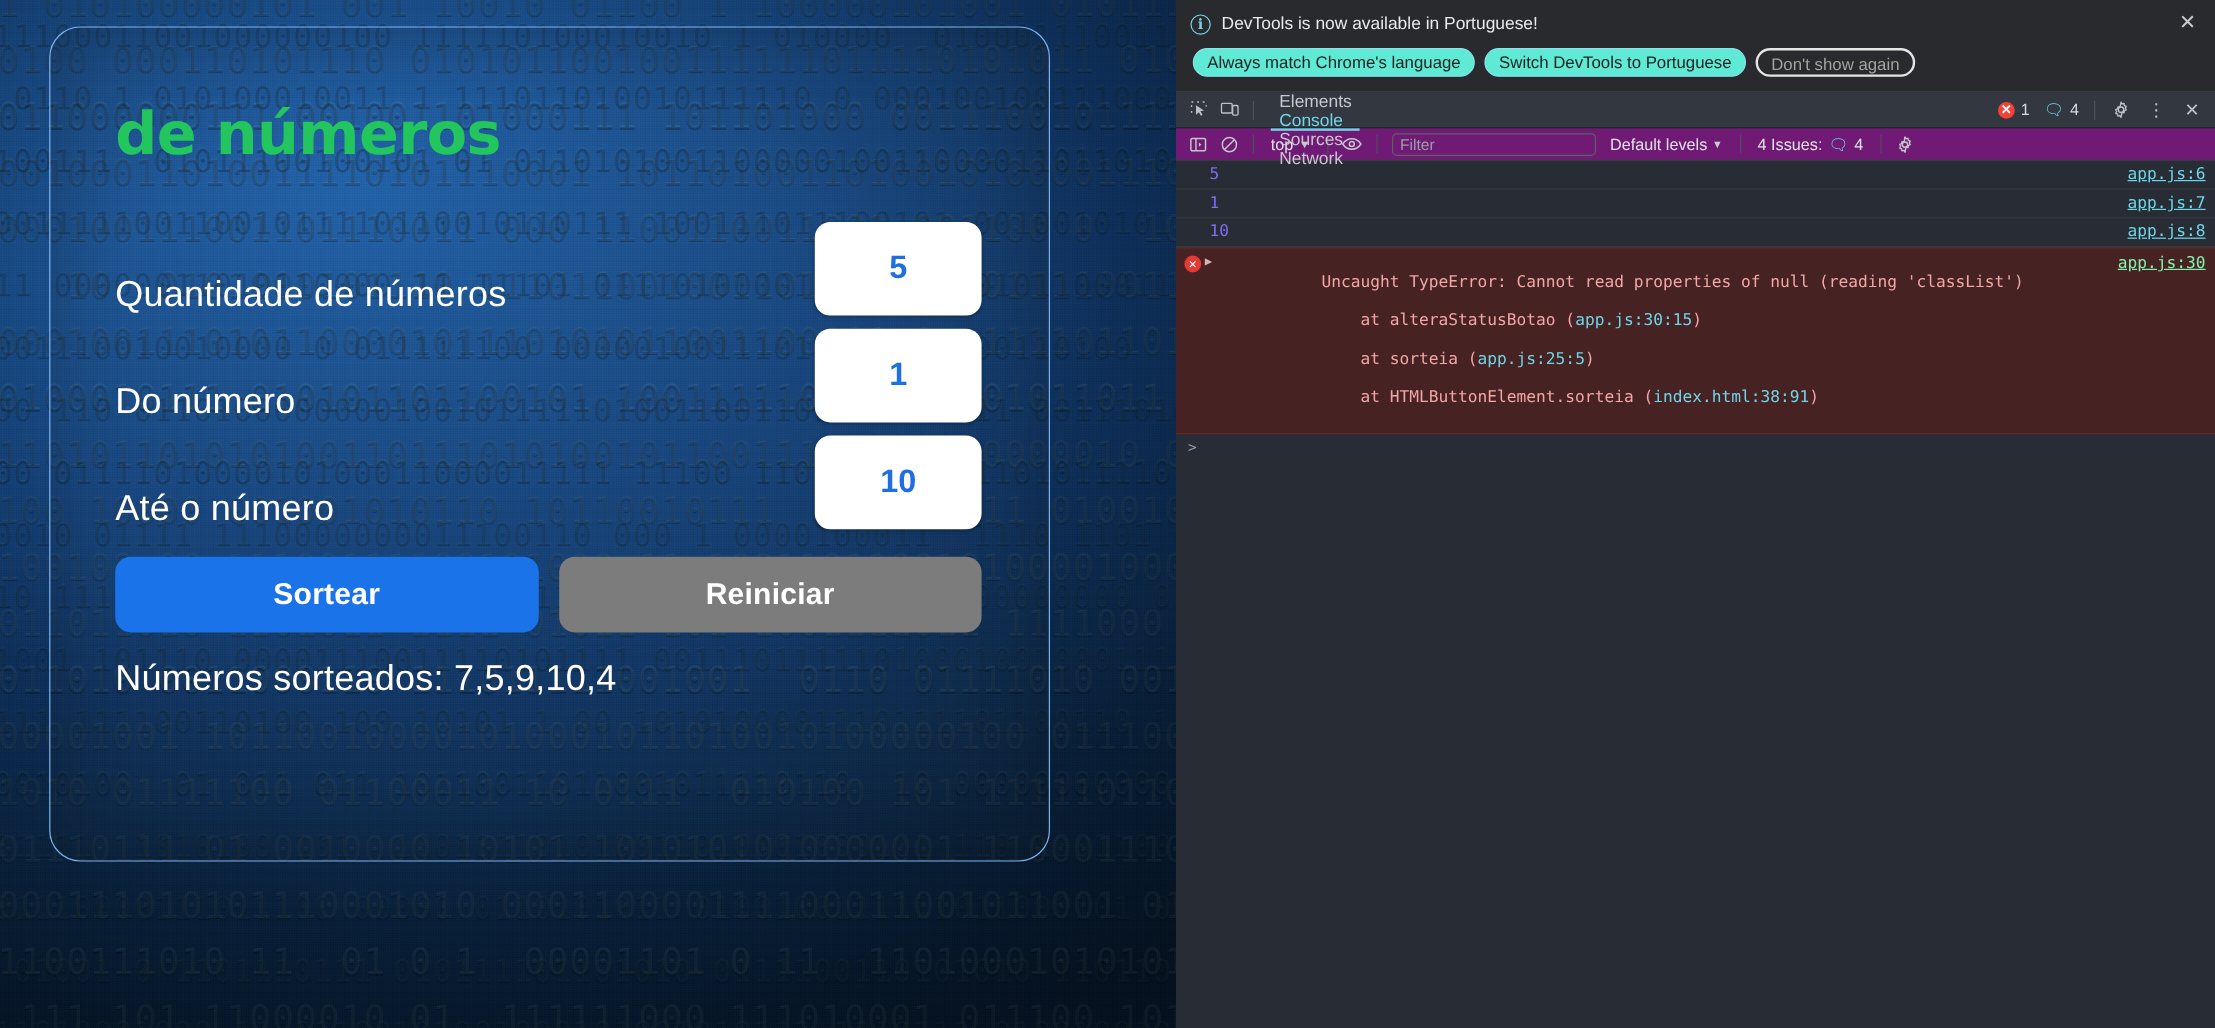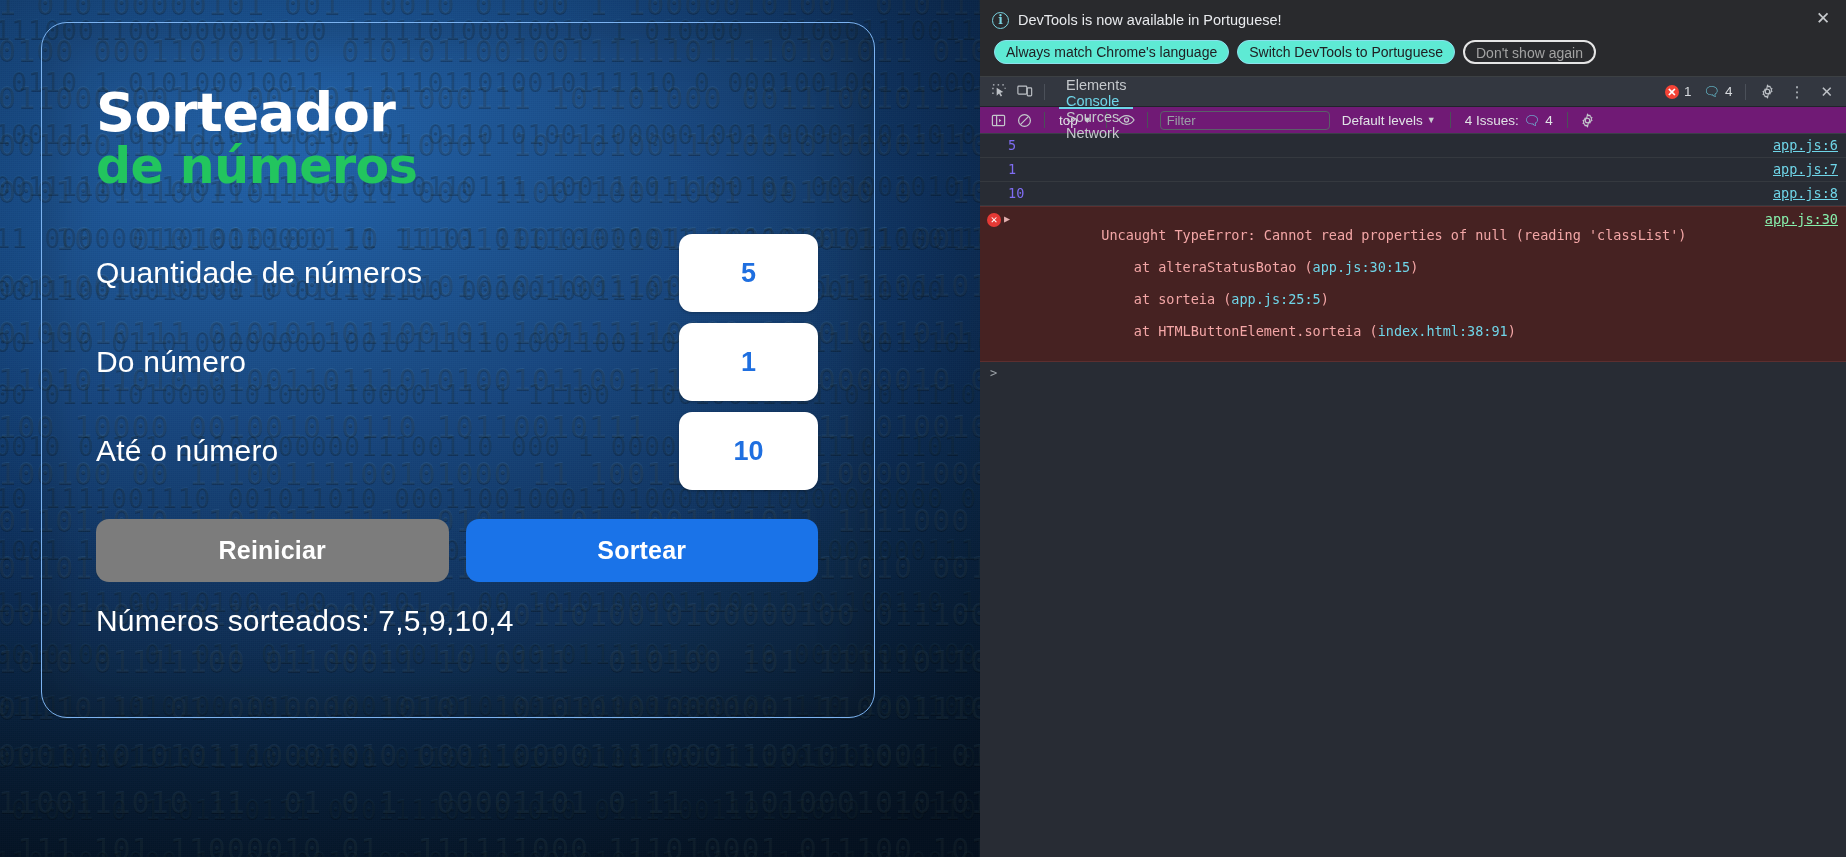--- a/index.html
+++ b/index.html
@@ -83,21 +83,21 @@
     font-family: "DejaVu Sans", sans-serif;
     font-size: 49px;
     font-weight: 700;
     color: #22c55e;
     letter-spacing: -0.5px;
     line-height: 1.12;
   }
 
   .field-row {
     display: flex;
-    align-items: center;
+    align-items: flex-end;
     justify-content: space-between;
     height: 89px;
     margin-bottom: 0px;
   }
   .field-row + .field-row { margin-top: 0px; }
   .field-label {
     font-size: 30px;
     color: #ffffff;
     font-weight: 400;
     letter-spacing: .2px;
@@ -398,42 +398,41 @@
 111 1111011011010101001011010010001 101011 011 11 100000110100000 1 1110
 0000 10000 110001 101100101 0010110010001100  011 010 11110000 111111001
 111000101101 01101010011011111100001010 0011101101100000 1 11111 1010101</div>
     <div class="noise"></div>
     <div class="vignette"></div>
 
     <div class="card">
       <div class="card-inner">
 
         <div class="title-block">
-          <div class="title-main">Sorteador</div>
           <div class="title-sub">de números</div>
         </div>
 
         <div class="field-row">
           <div class="field-label">Quantidade de números</div>
           <input class="field-input" type="text" value="5" style="">
         </div>
 
         <div class="field-row">
           <div class="field-label">Do número</div>
           <input class="field-input" type="text" value="1" style="">
         </div>
 
         <div class="field-row">
           <div class="field-label">Até o número</div>
           <input class="field-input" type="text" value="10" style="">
         </div>
 
         <div class="button-row">
+          <button class="btn btn-sortear">Sortear</button>
           <button class="btn btn-reiniciar">Reiniciar</button>
-          <button class="btn btn-sortear">Sortear</button>
         </div>
 
         <div class="result-text">Números sorteados: 7,5,9,10,4</div>
 
       </div>
     </div>
   </div>
 
   <div class="devtools">
 

